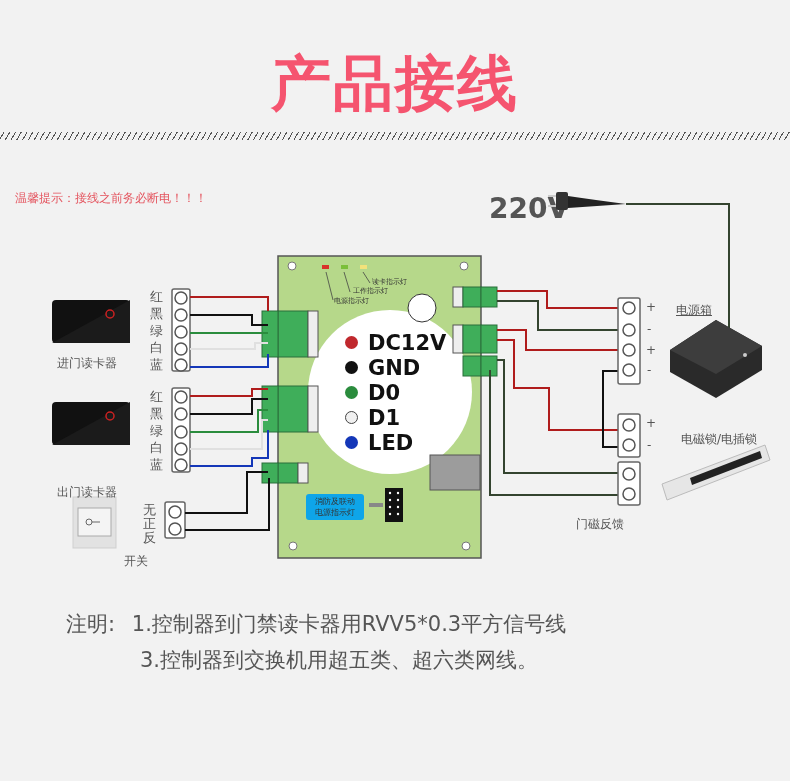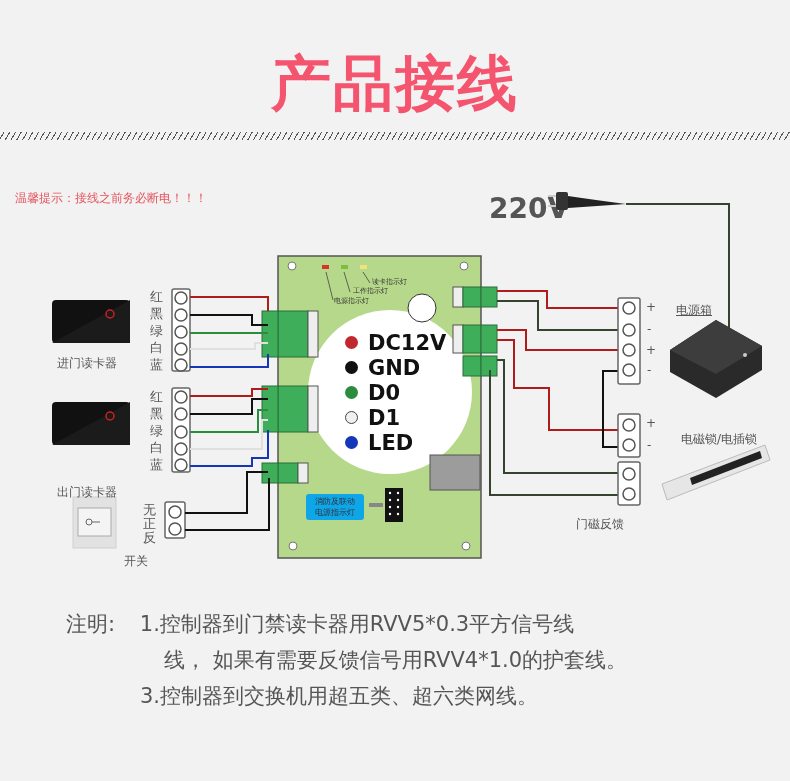--- a/index.html
+++ b/index.html
@@ -239,16 +239,15 @@
 <div class="abs lbl" style="left:681px;top:431px;text-align:right;">电磁锁/电插锁</div>
 <div class="abs lbl" style="left:576px;top:516px;">门磁反馈</div>
 <div class="abs lbl" style="left:646px;top:300px;">+</div>
 <div class="abs lbl" style="left:647px;top:322px;">-</div>
 <div class="abs lbl" style="left:646px;top:343px;">+</div>
 <div class="abs lbl" style="left:647px;top:363px;">-</div>
 <div class="abs lbl" style="left:646px;top:416px;">+</div>
 <div class="abs lbl" style="left:647px;top:438px;">-</div>
 
 <div id="notes" class="abs">
-  <div class="note-row"><span>注明:</span> <span style="margin-left:18px">1.控制器到门禁读卡器用RVV5*0.3平方信号线</span></div>
-  <div class="note-row" style="padding-left:98px">线， 如果有需要反馈信号用RVV4*1.0的护套线。</div>
+  <div class="note-row"><span>注明:</span> <span style="margin-left:10px">1.控制器到门禁读卡器用RVV5*0.3平方信号线</span></div>
   <div class="note-row" style="padding-left:74px">3.控制器到交换机用超五类、超六类网线。</div>
 </div>
 
 </body></html>

